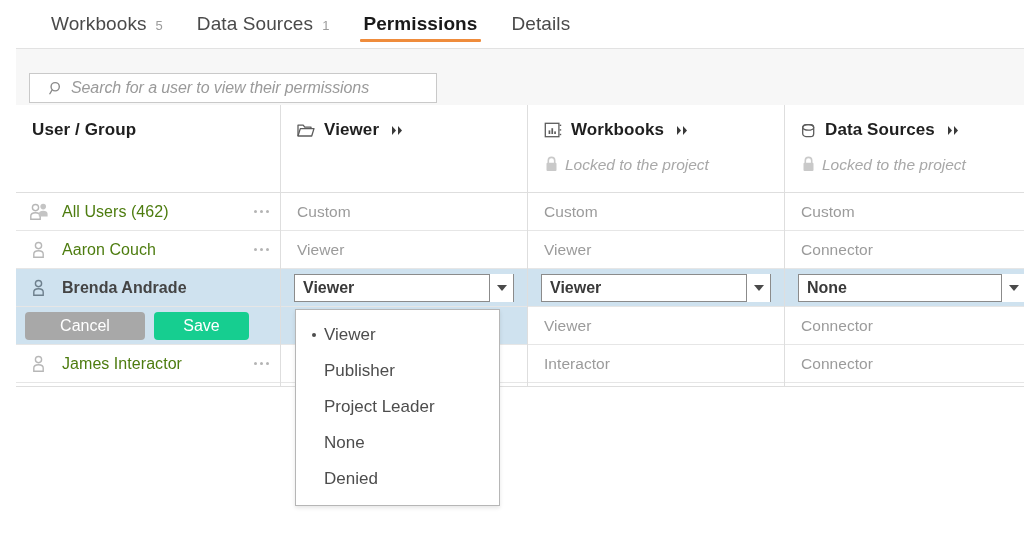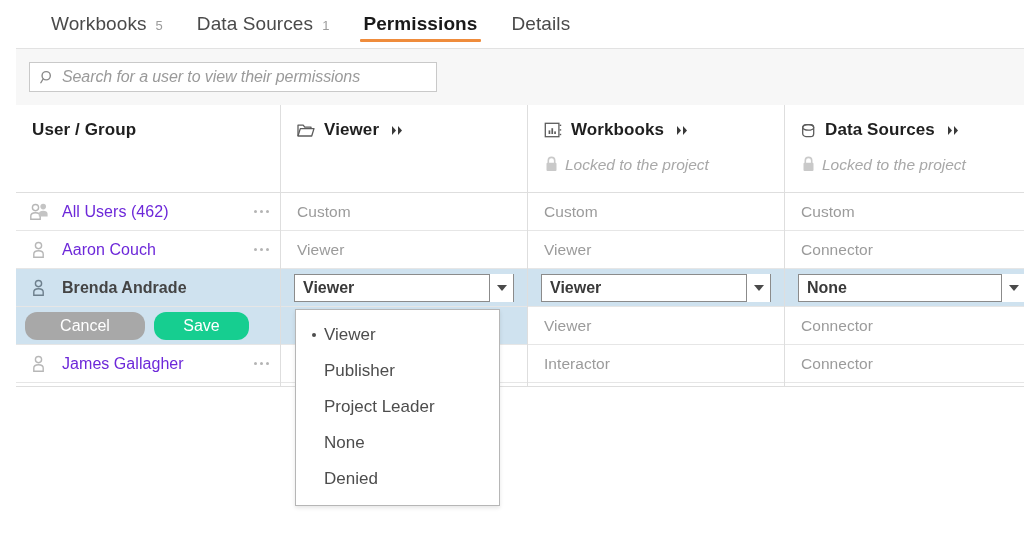--- a/index.html
+++ b/index.html
@@ -37,23 +37,23 @@
     position: absolute; left: 0; top: 48px; width: 1024px; height: 1px;
     background: #e2e2e2;
   }
 
   
   .searchzone {
     position: absolute; left: 0; top: 49px; width: 1024px; height: 56px;
     background: #f7f7f7;
   }
   .searchbox {
-    position: absolute; left: 13px; top: 13px; width: 408px; height: 30px;
+    position: absolute; left: 13px; top: 24px; width: 408px; height: 30px;
     background: #ffffff; border: 1px solid #c9c9c9;
-    display: flex; align-items: center; padding-left: 10px; gap: 7px;
+    display: flex; align-items: center; padding-left: 19px; gap: 7px;
   }
   .search-icon { flex: 0 0 auto; display: block; width: 15px; height: 15px; }
   .search-ph {
     font-size: 16px; font-style: italic; color: #9a9a9a;
     white-space: nowrap; letter-spacing: -.1px;
   }
 
   
   .grid { position: absolute; left: 0; top: 105px; width: 1024px; }
   .grid-border-top { position:absolute; left:0; top:0; width:1024px; height:1px; background:#dedede; }
@@ -94,34 +94,34 @@
   }
   .rcell.sel { background: #cfe2ef; font-weight: bold; }
   .rcell.actionbar { background: #cfe2ef; border-bottom: 1px solid #e6e6e6; }
   .rcell .val { padding-left: 16px; letter-spacing: .05px; }
 
   
   .ucell { padding-left: 13px; padding-right: 11px; gap: 0; }
   .ucell .uicon { flex: 0 0 auto; display: block; width: 22px; }
   .ucell .uname {
     flex: 1 1 auto; margin-left: 11px;
-    font-size: 16px; color: #6d28d9; letter-spacing: .05px;
+    font-size: 16px; color: #4d7c0f; letter-spacing: .05px;
     white-space: nowrap; overflow: hidden;
   }
   .ucell.sel .uname { color: #444; }
   .dots { flex: 0 0 auto; display: flex; gap: 3px; cursor: pointer; }
   .dots i { width: 3px; height: 3px; border-radius: 50%; background: #b4b4b4; display:block; }
 
   
   .actionbar { padding-left: 9px; gap: 9px; }
   .btn {
     height: 28px; border: none; cursor: pointer;
     font-size: 16px; color: #ffffff;
     font-family: "Liberation Sans", sans-serif;
-    border-radius: 12px;
+    border-radius: 4px;
   }
   .btn-cancel { width: 120px; background: #a8a8a8; }
   .btn-save   { width: 95px;  background: #16ce90; }
 
   
   .selwrap {
     position: relative; display: flex; align-items: center;
     margin-left: 13px; height: 28px;
     background: #ffffff; border: 1px solid #8b8b8b;
     cursor: pointer;
@@ -252,21 +252,21 @@
       <div class="rcell actionbar">
         <button class="btn btn-cancel">Cancel</button>
         <button class="btn btn-save">Save</button>
       </div>
 
       <div class="rcell ucell">
         <svg class="uicon" width="22" height="18" viewBox="0 0 22 18">
           <circle cx="9.5" cy="4.6" r="3.1" fill="none" stroke="#b7b7b7" stroke-width="1.4"></circle>
           <path d="M4.8 16.2v-3.1c0-2 2.1-3.3 4.7-3.3s4.7 1.3 4.7 3.3v3.1z" fill="none" stroke="#b7b7b7" stroke-width="1.4"></path>
         </svg>
-        <span class="uname">James Gallagher</span>
+        <span class="uname">James Interactor</span>
         <span class="dots">
             <i></i>
             <i></i>
             <i></i>
           </span>
       </div>
     </div>
 
     <div class="colwrap col-proj">
       <div class="hcell">

